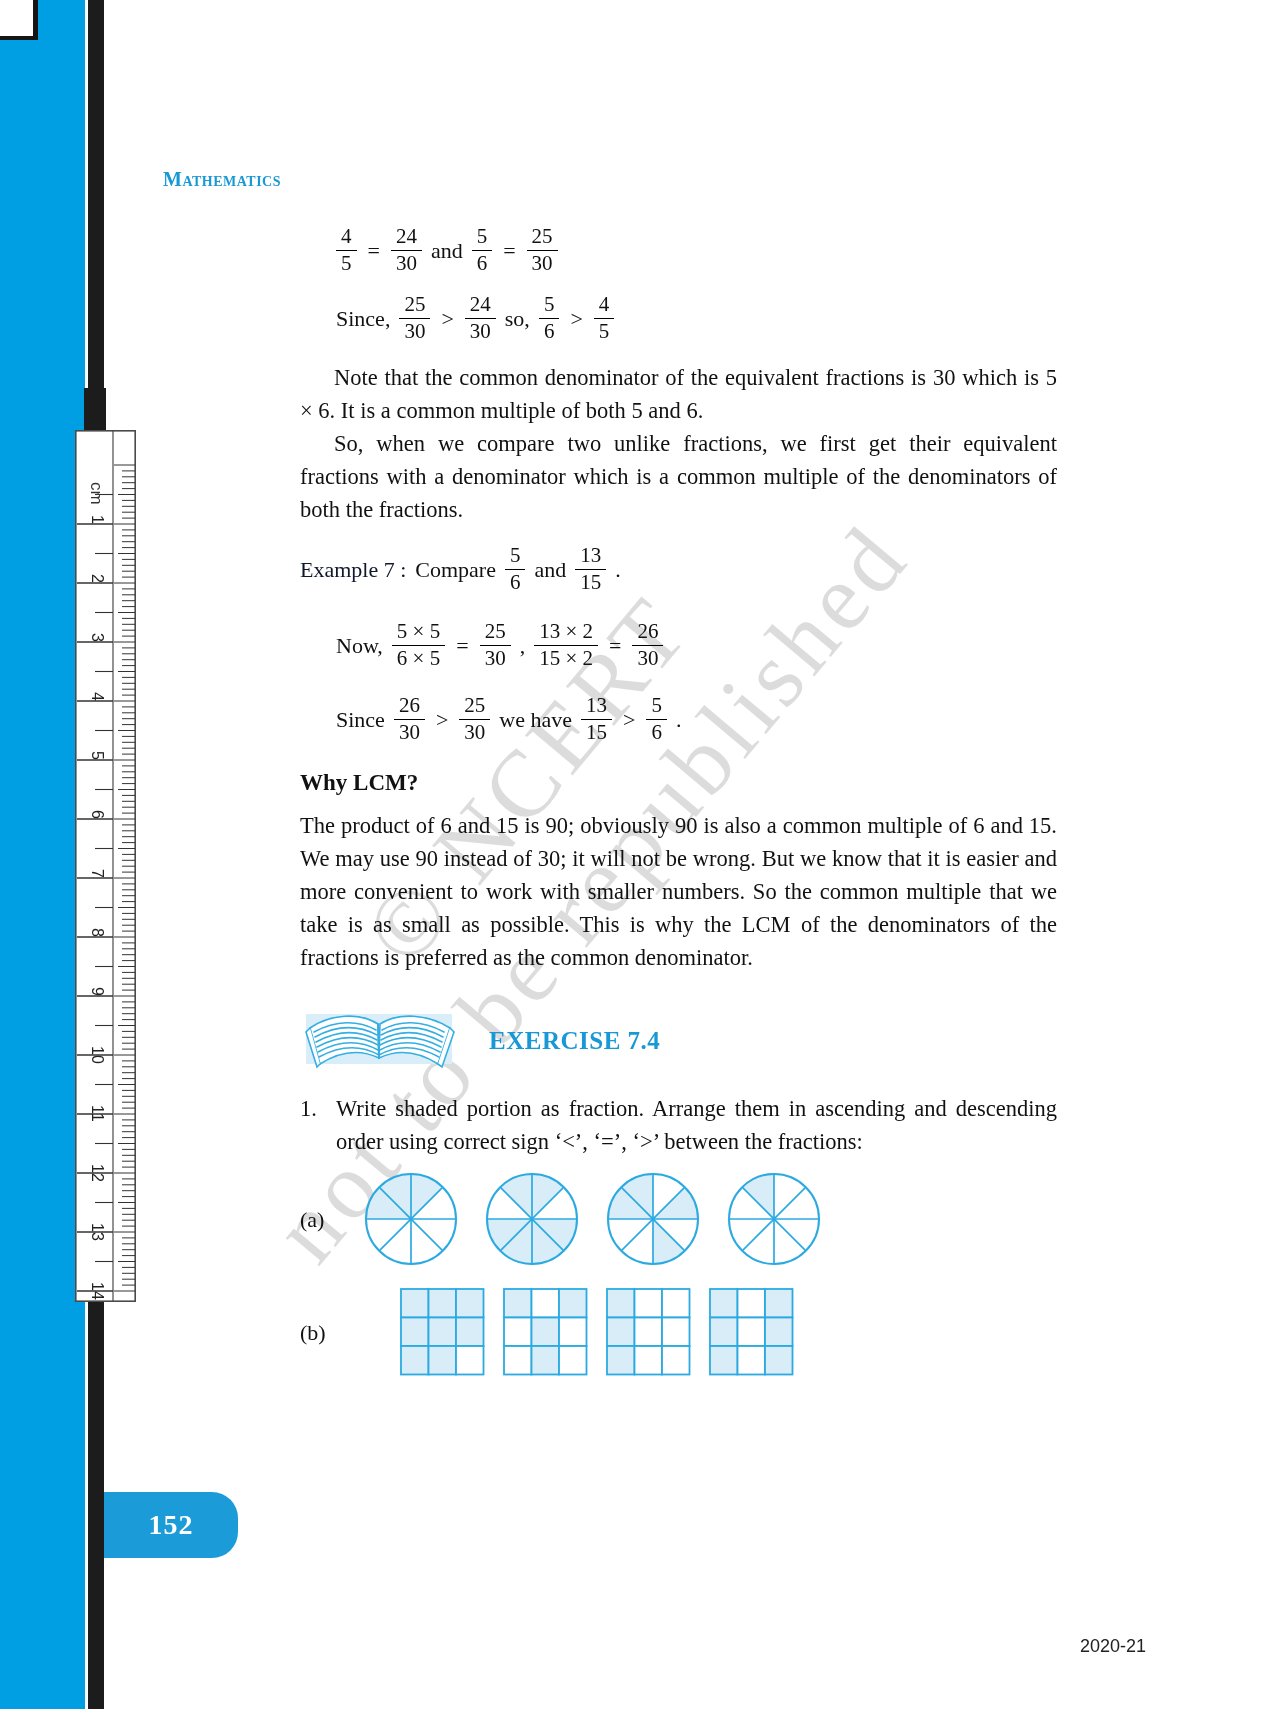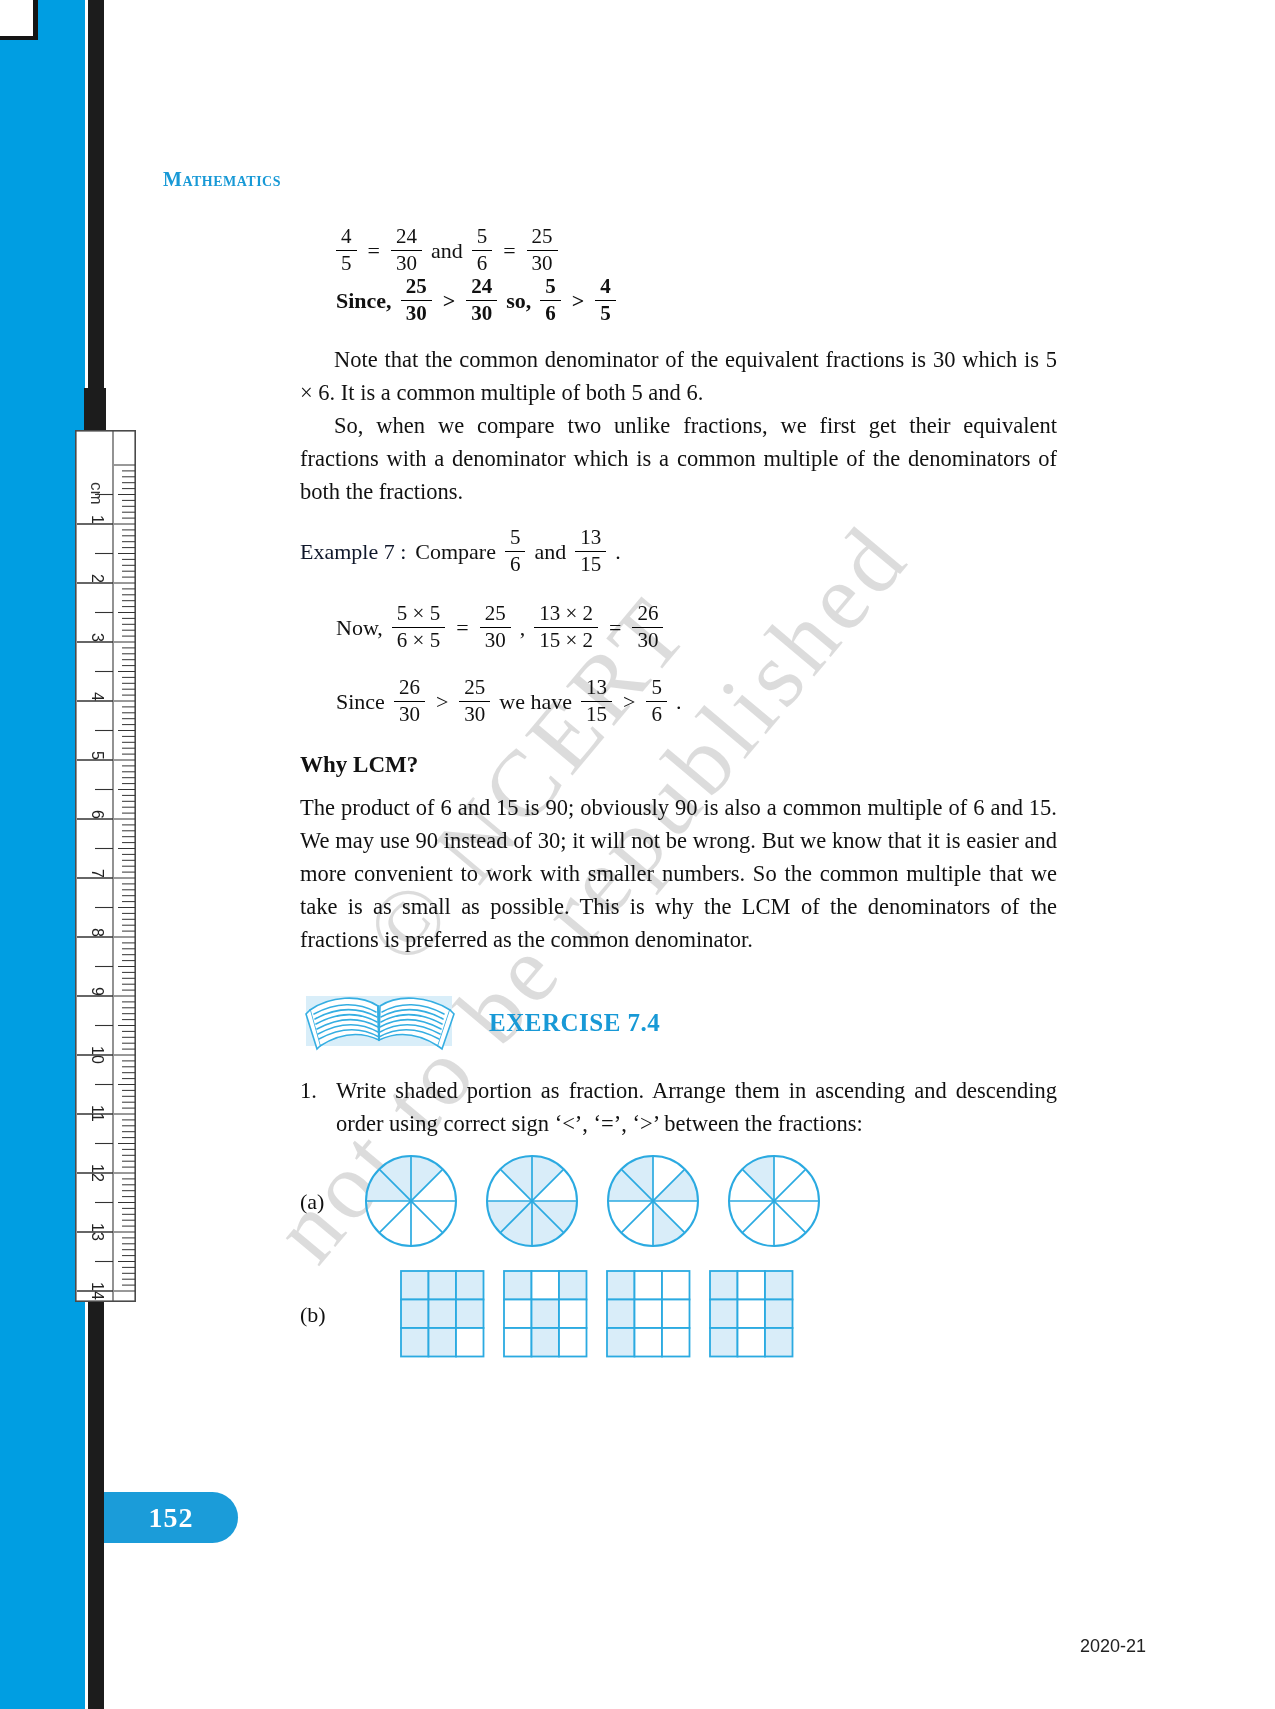--- a/index.html
+++ b/index.html
@@ -8,21 +8,21 @@
 
   
   .blue-strip{position:absolute;left:0;top:0;width:85px;height:1709px;background:#009EE2;}
   .corner-notch{position:absolute;left:0;top:0;width:33px;height:36px;background:#fff;
                 border-right:5px solid #151515;border-bottom:4px solid #151515;}
   .black-strip{position:absolute;left:88px;top:0;width:16px;height:1709px;background:#1c1c1c;}
   .ruler-topbox{position:absolute;left:84px;top:388px;width:22px;height:46px;background:#1c1c1c;}
   .ruler-wrap{position:absolute;left:75px;top:430px;width:61px;height:872px;background:#fff;z-index:3;}
 
   
-  .page-pill{position:absolute;left:104px;top:1492px;width:134px;height:51px;background:#1B9CD9;
+  .page-pill{position:absolute;left:104px;top:1492px;width:134px;height:66px;background:#1B9CD9;
              border-radius:0 26px 26px 0;display:flex;align-items:center;justify-content:center;z-index:3;}
   .page-pill span{color:#fff;font-weight:bold;font-size:28px;letter-spacing:1px;}
 
   
   .doc-header{position:absolute;left:163px;top:168px;color:#1899D6;font-weight:bold;
               font-variant:small-caps;font-size:20px;letter-spacing:.5px;z-index:2;}
   .doc-footer{position:absolute;left:0;top:1636px;width:1146px;text-align:right;
               font-family:"Liberation Sans",sans-serif;font-size:18px;color:#222;z-index:2;}
 
   
@@ -288,21 +288,21 @@
           <span class="num">5</span>
           <span class="den">6</span>
         </span>
         <span class="mtok op">=</span>
         <span class="frac">
           <span class="num">25</span>
           <span class="den">30</span>
         </span>
       </div>
 
-    <div class="math-row m-ind" style="font-weight:bold;">
+    <div class="math-row m-ind" style="margin-top:18px;">
         <span class="mtok">Since,</span>
         <span class="frac">
           <span class="num">25</span>
           <span class="den">30</span>
         </span>
         <span class="mtok op">&gt;</span>
         <span class="frac">
           <span class="num">24</span>
           <span class="den">30</span>
         </span>

